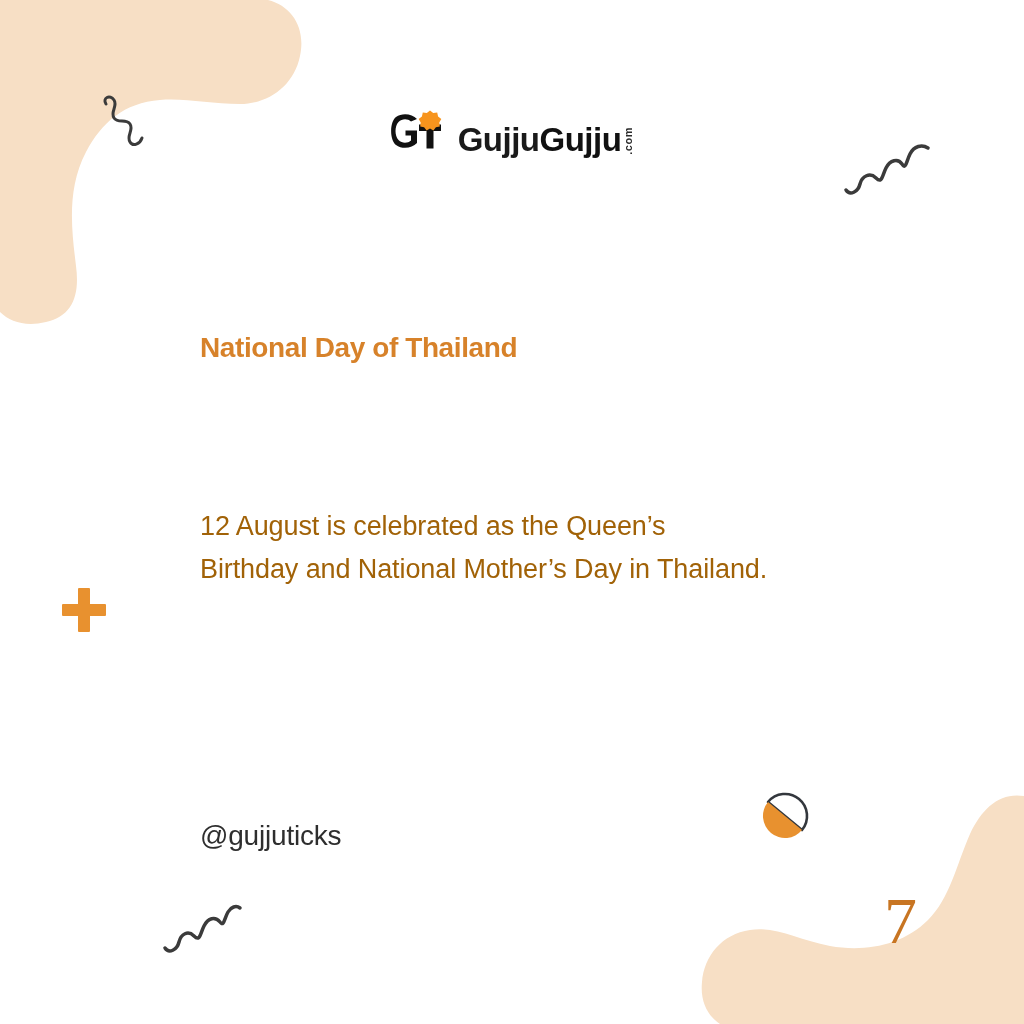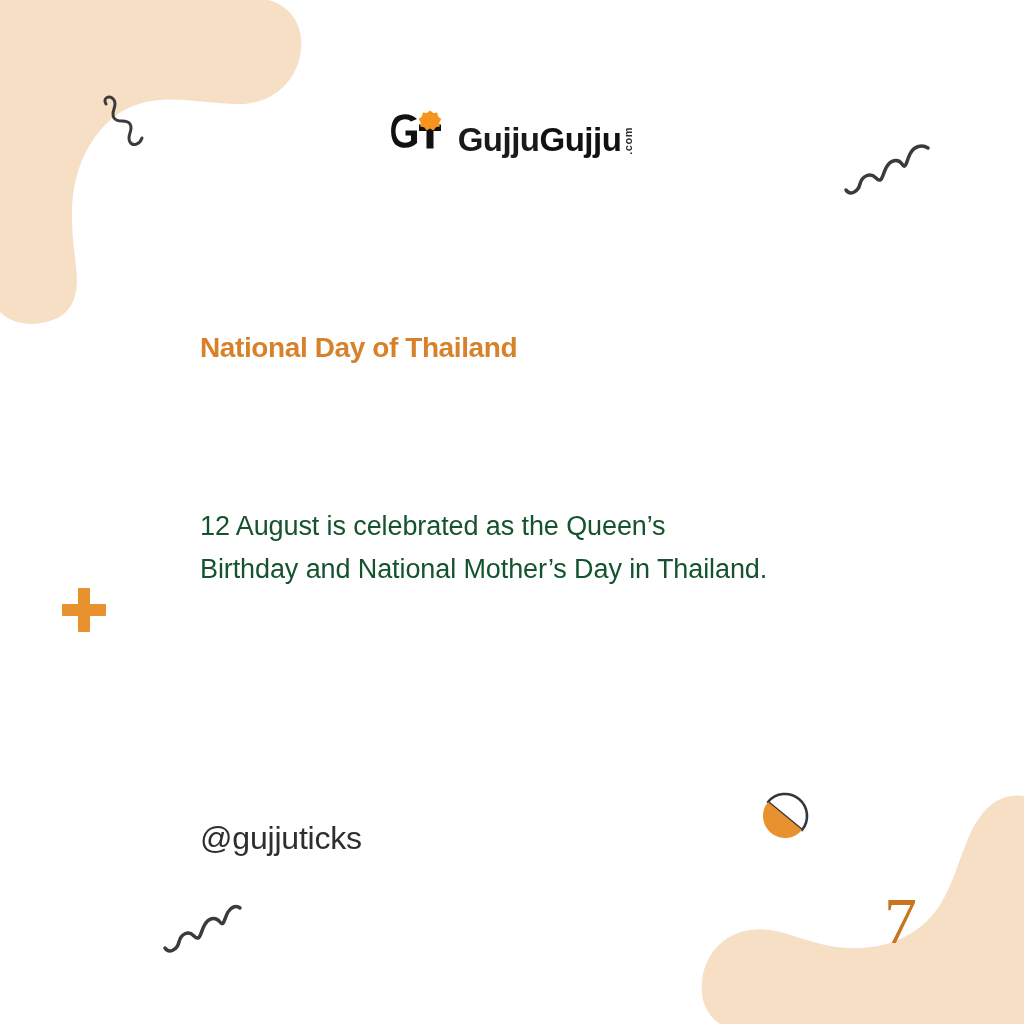--- a/index.html
+++ b/index.html
@@ -132,29 +132,29 @@
     letter-spacing: -0.4px;
     line-height: 1.15;
   }
   #body-copy {
     position: absolute;
     left: 200px;
     top: 478px;
     width: 570px;
     font-size: 27px;
     font-weight: 400;
-    color: #14532d;
+    color: #a16207;
     line-height: 1.58;
     letter-spacing: -0.1px;
   }
   #handle {
     position: absolute;
     left: 200px;
     top: 820px;
-    font-size: 32px;
+    font-size: 28px;
     font-weight: 400;
     color: #2e2e2e;
     letter-spacing: -0.2px;
   }
 </style>
 </head>
 <body>
 
 <div id="canvas">
 

